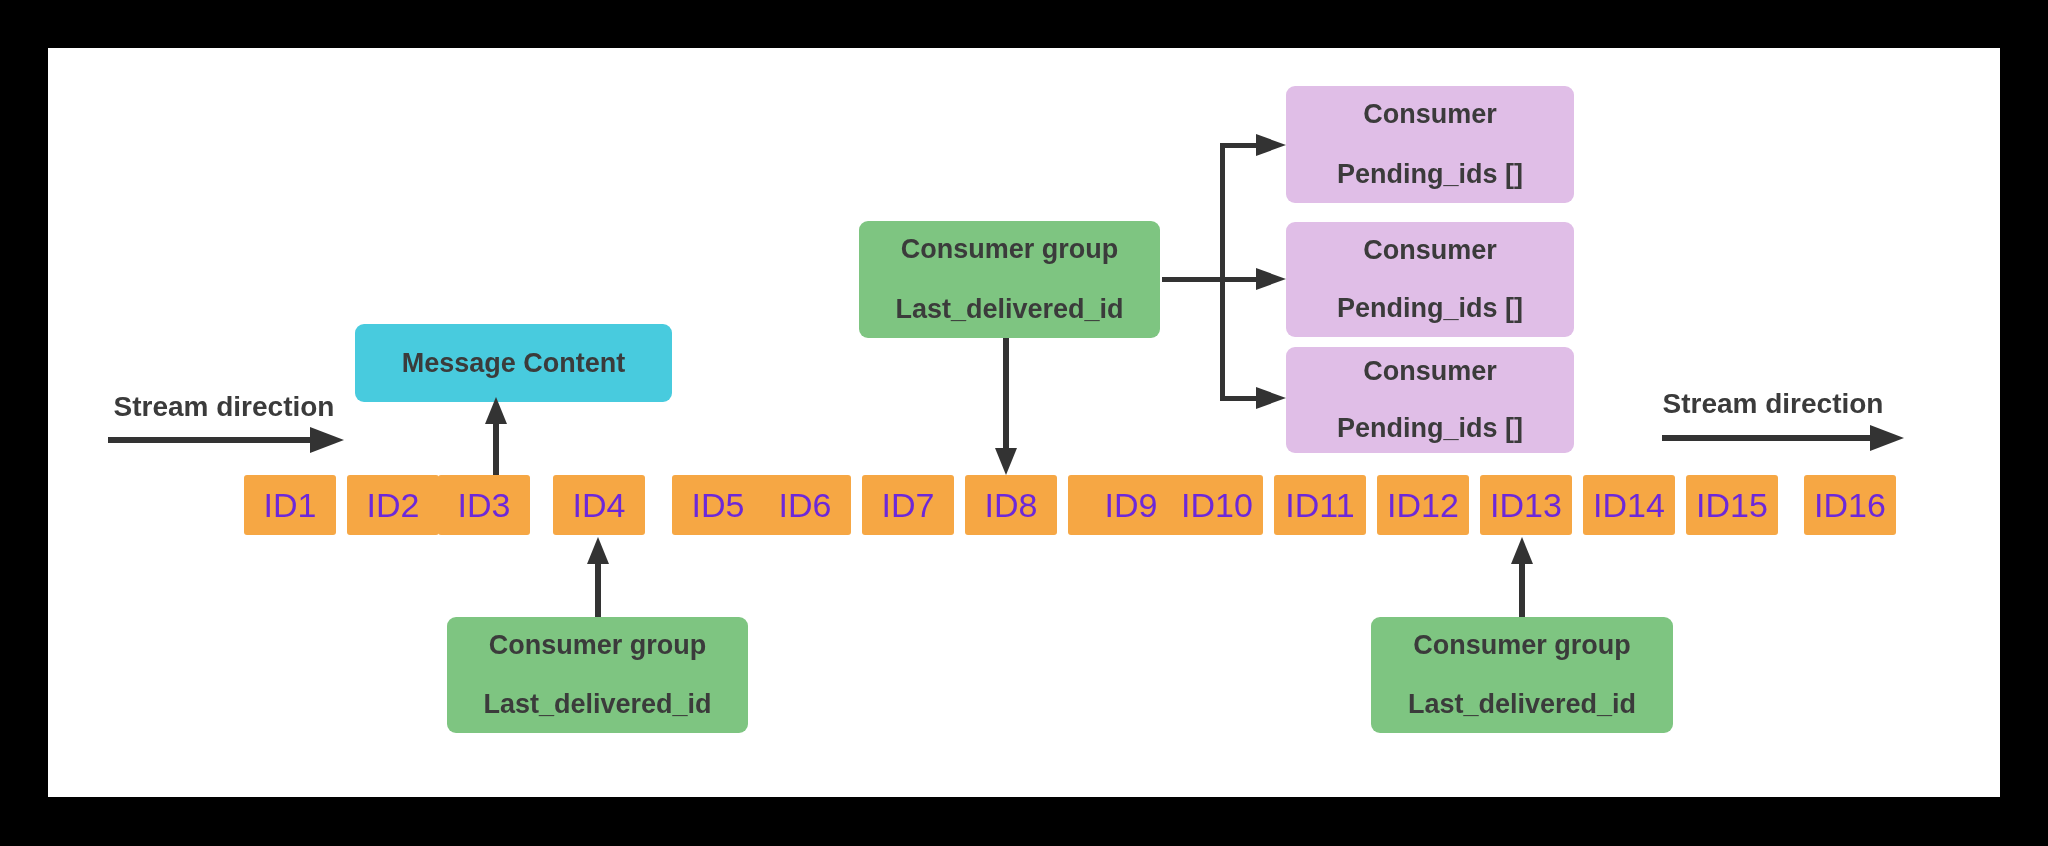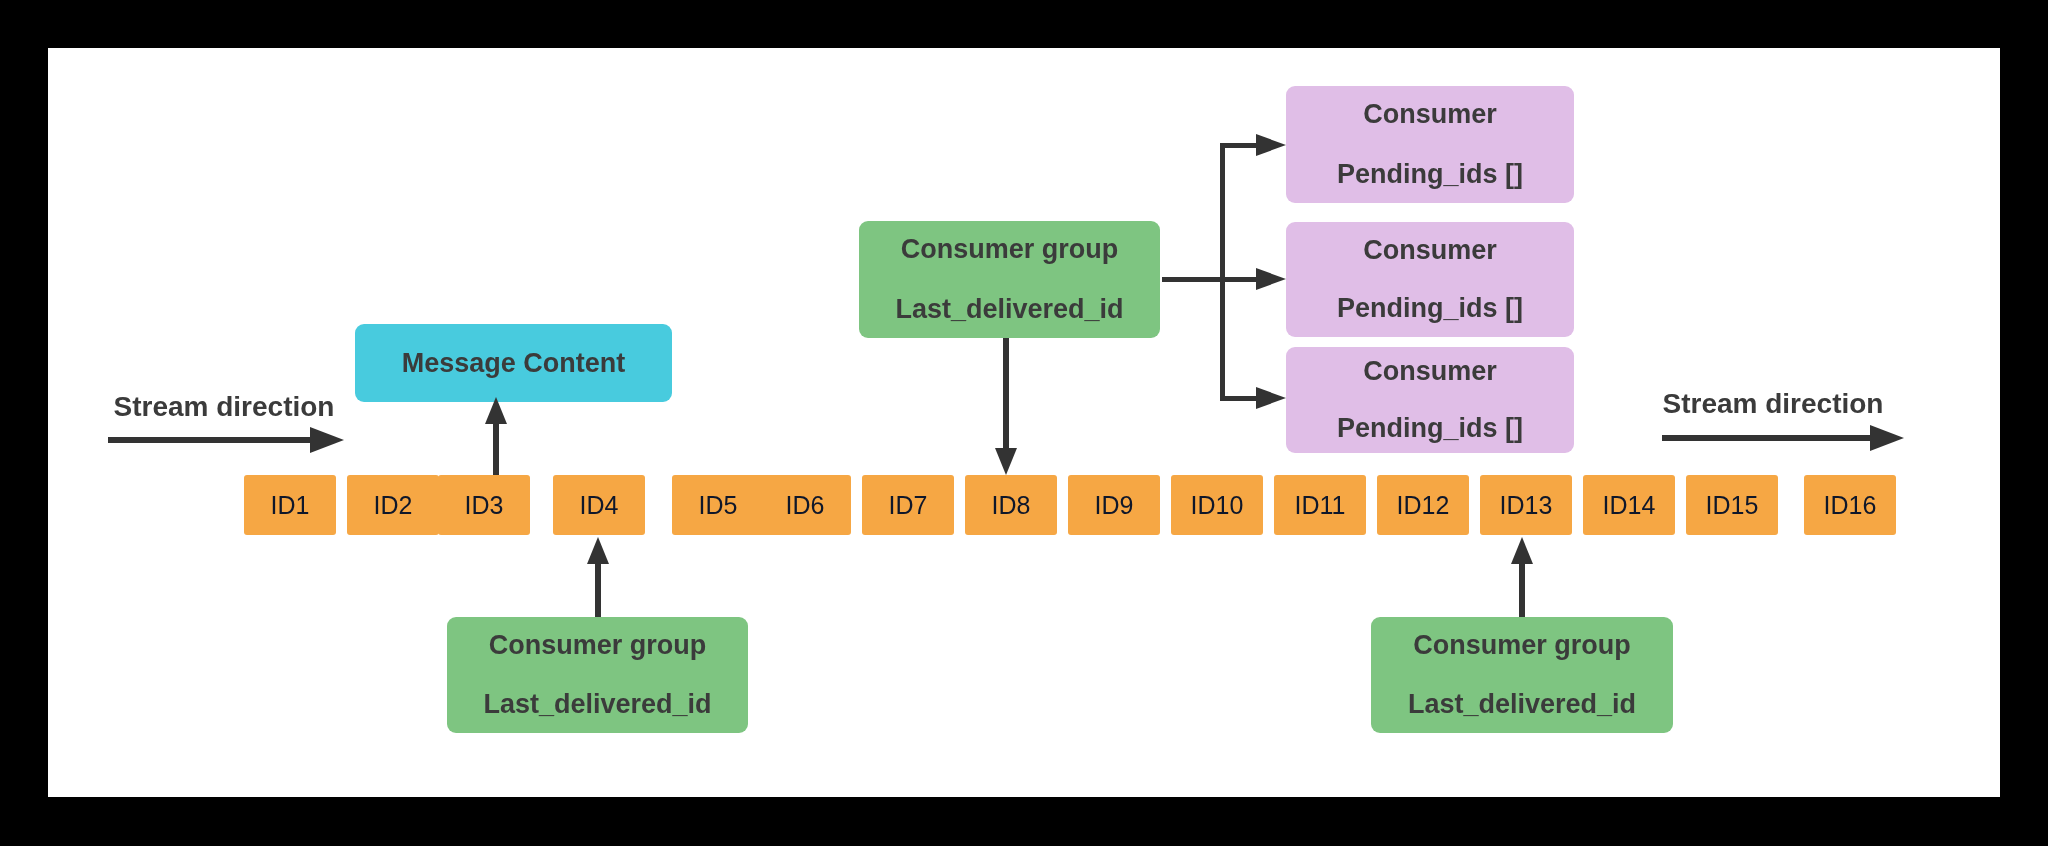--- a/index.html
+++ b/index.html
@@ -13,21 +13,21 @@
     justify-content:space-between;border-radius:9px;box-sizing:border-box;
     padding:12px 6px;color:#3b3b3b;font-weight:700;font-size:27px;line-height:33px;text-align:center;
   }
   .box.single{justify-content:center;}
   .cyan{background:#48cbde;}
   .green{background:#7ec581;gap:10px;}
   .purple{background:#e0bee7;}
   .id-box{
     position:absolute;top:475px;width:92px;height:60px;background:#f6a744;border-radius:3px;
     display:flex;align-items:center;justify-content:center;
-    color:#0f172a;font-size:25px;font-weight:400;
+    color:#6d28d9;font-size:34px;font-weight:400;
   }
   .stream-label{
     position:absolute;color:#3b3b3b;font-size:28px;font-weight:700;text-align:center;white-space:nowrap;
   }
   
   .hline{position:absolute;background:#333333;height:5px;}
   .vline{position:absolute;background:#333333;width:5px;}
   .shaft-v{position:absolute;background:#333333;width:6px;}
   .shaft-h{position:absolute;background:#333333;height:6px;}
   .head-up{position:absolute;width:0;height:0;
@@ -88,21 +88,21 @@
   </div>
 
   <div class="id-box" style="left:244px;">ID1</div>
   <div class="id-box" style="left:347px;">ID2</div>
   <div class="id-box" style="left:438px;text-align:center;">ID3</div>
   <div class="id-box" style="left:553px;">ID4</div>
   <div class="id-box" style="left:672px;">ID5</div>
   <div class="id-box" style="left:759px;">ID6</div>
   <div class="id-box" style="left:862px;">ID7</div>
   <div class="id-box" style="left:965px;">ID8</div>
-  <div class="id-box" style="left:1068px;">ID9</div>
+  <div class="id-box" style="left:1068px;padding-left:17px;">ID9</div>
   <div class="id-box" style="left:1171px;">ID10</div>
   <div class="id-box" style="left:1274px;">ID11</div>
   <div class="id-box" style="left:1377px;">ID12</div>
   <div class="id-box" style="left:1480px;">ID13</div>
   <div class="id-box" style="left:1583px;">ID14</div>
   <div class="id-box" style="left:1686px;">ID15</div>
   <div class="id-box" style="left:1804px;">ID16</div>
 
   <div class="box green" style="left:447px;top:617px;width:301px;height:116px;">
     <span>Consumer group</span>

